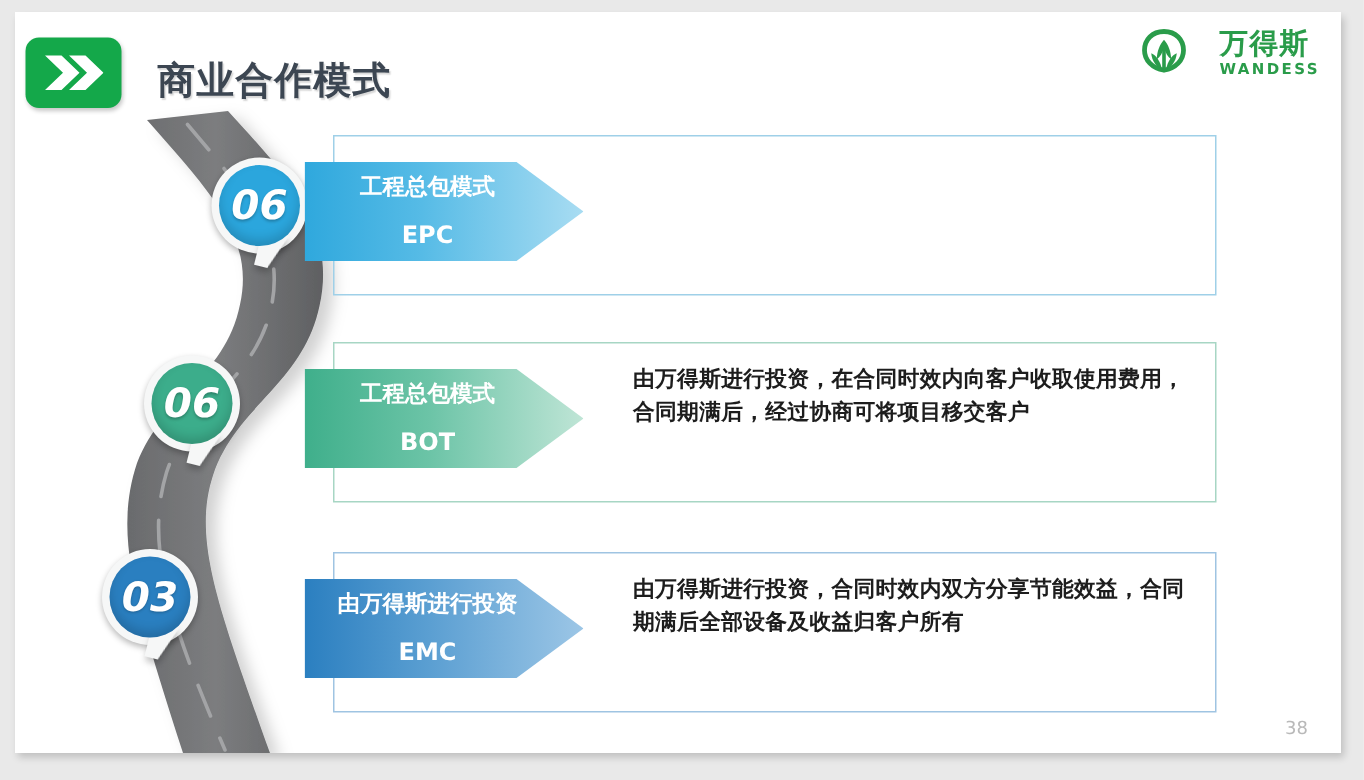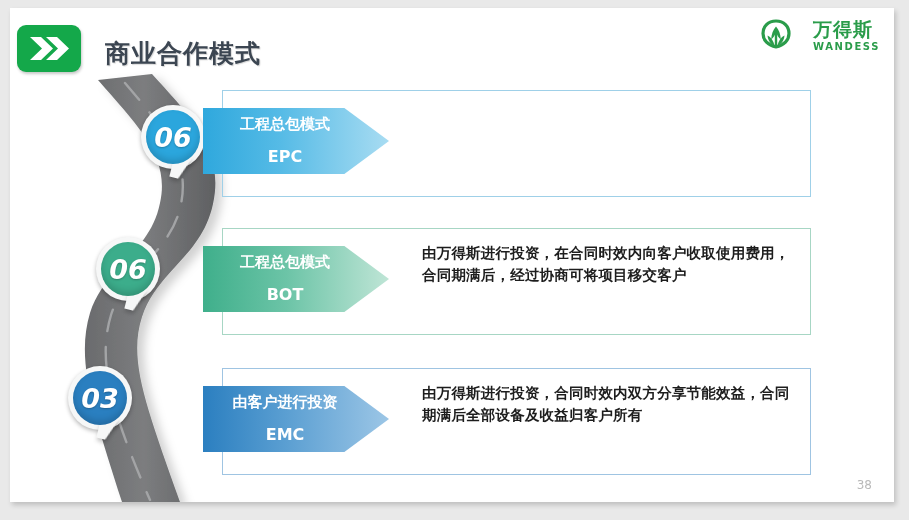--- a/index.html
+++ b/index.html
@@ -277,21 +277,21 @@
       <div class="row-arrow" style="background:linear-gradient(90deg,#3faf8b 0%,#6cc4a7 45%,#bfe5d6 100%);">
         <span class="ln1">工程总包模式</span>
         <span class="ln2">BOT</span>
       </div>
       <div class="row-desc">由万得斯进行投资，在合同时效内向客户收取使用费用，合同期满后，经过协商可将项目移交客户</div>
     </div>
 
     <div class="row" style="left:212px; top:360px; width:589px; height:107px;">
       <div class="row-frame" style="border-color:#9fc4e2;"></div>
       <div class="row-arrow" style="background:linear-gradient(90deg,#2b7fc0 0%,#5b9fd2 45%,#9cc6e6 100%);">
-        <span class="ln1">由客户进行投资</span>
+        <span class="ln1">由万得斯进行投资</span>
         <span class="ln2">EMC</span>
       </div>
       <div class="row-desc">由万得斯进行投资，合同时效内双方分享节能效益，合同期满后全部设备及收益归客户所有</div>
     </div>
 
     <div id="page-number">38</div>
 
   </div>
 </div>
 

